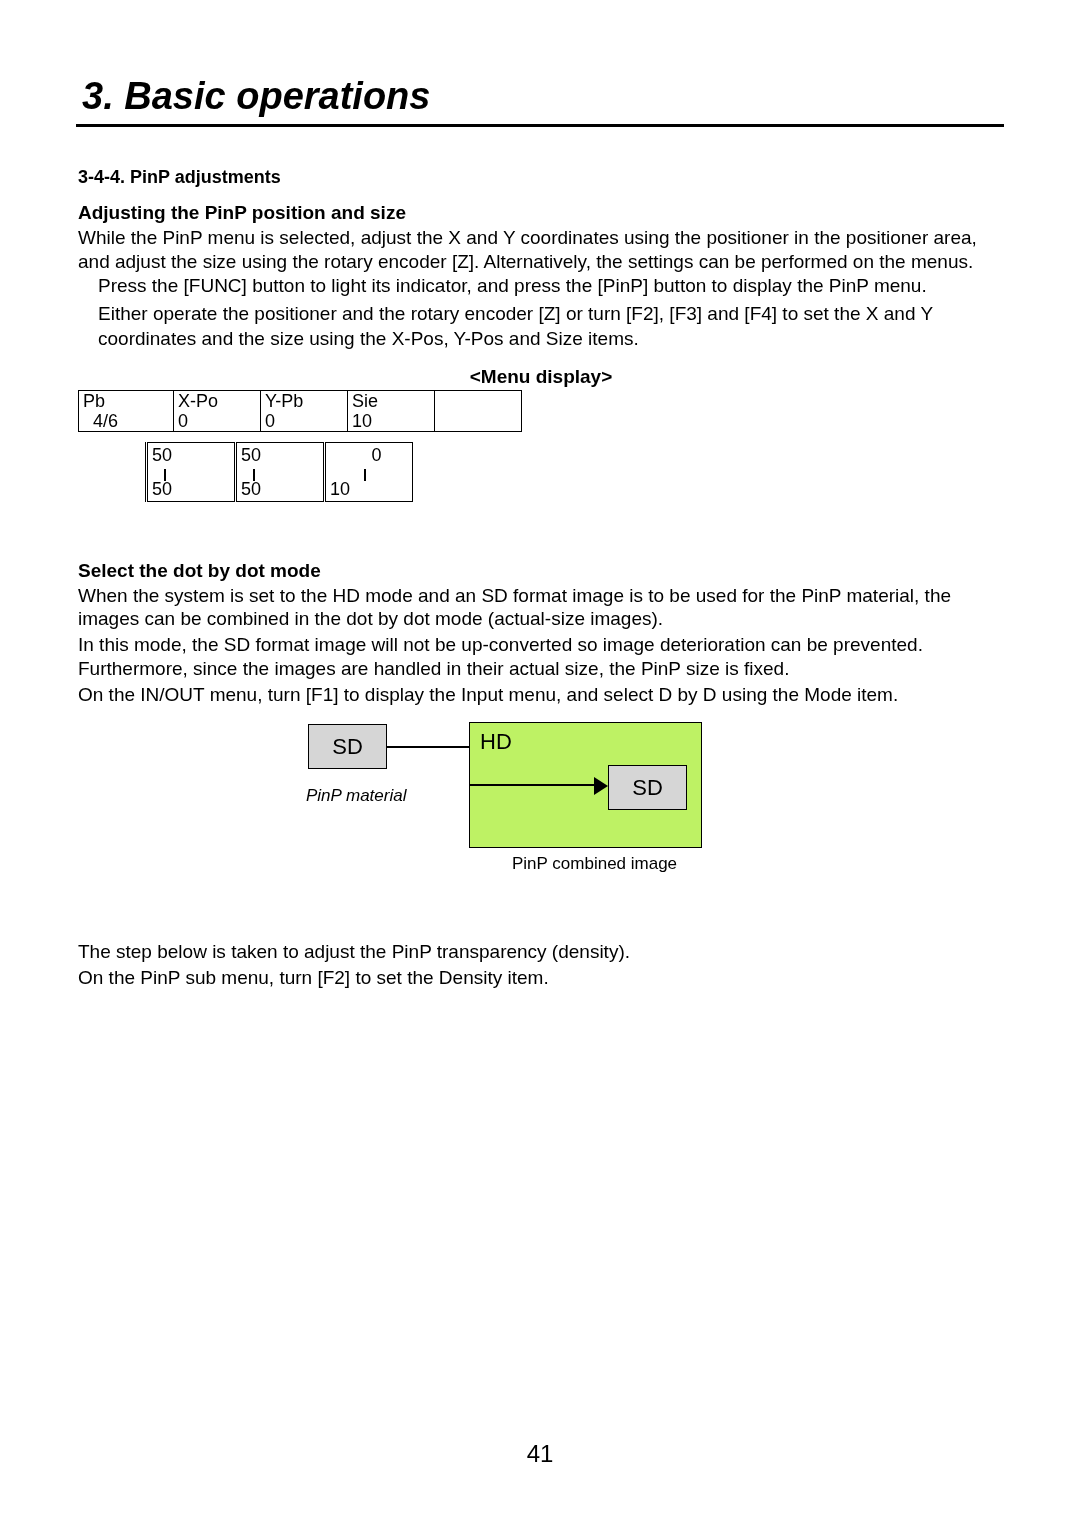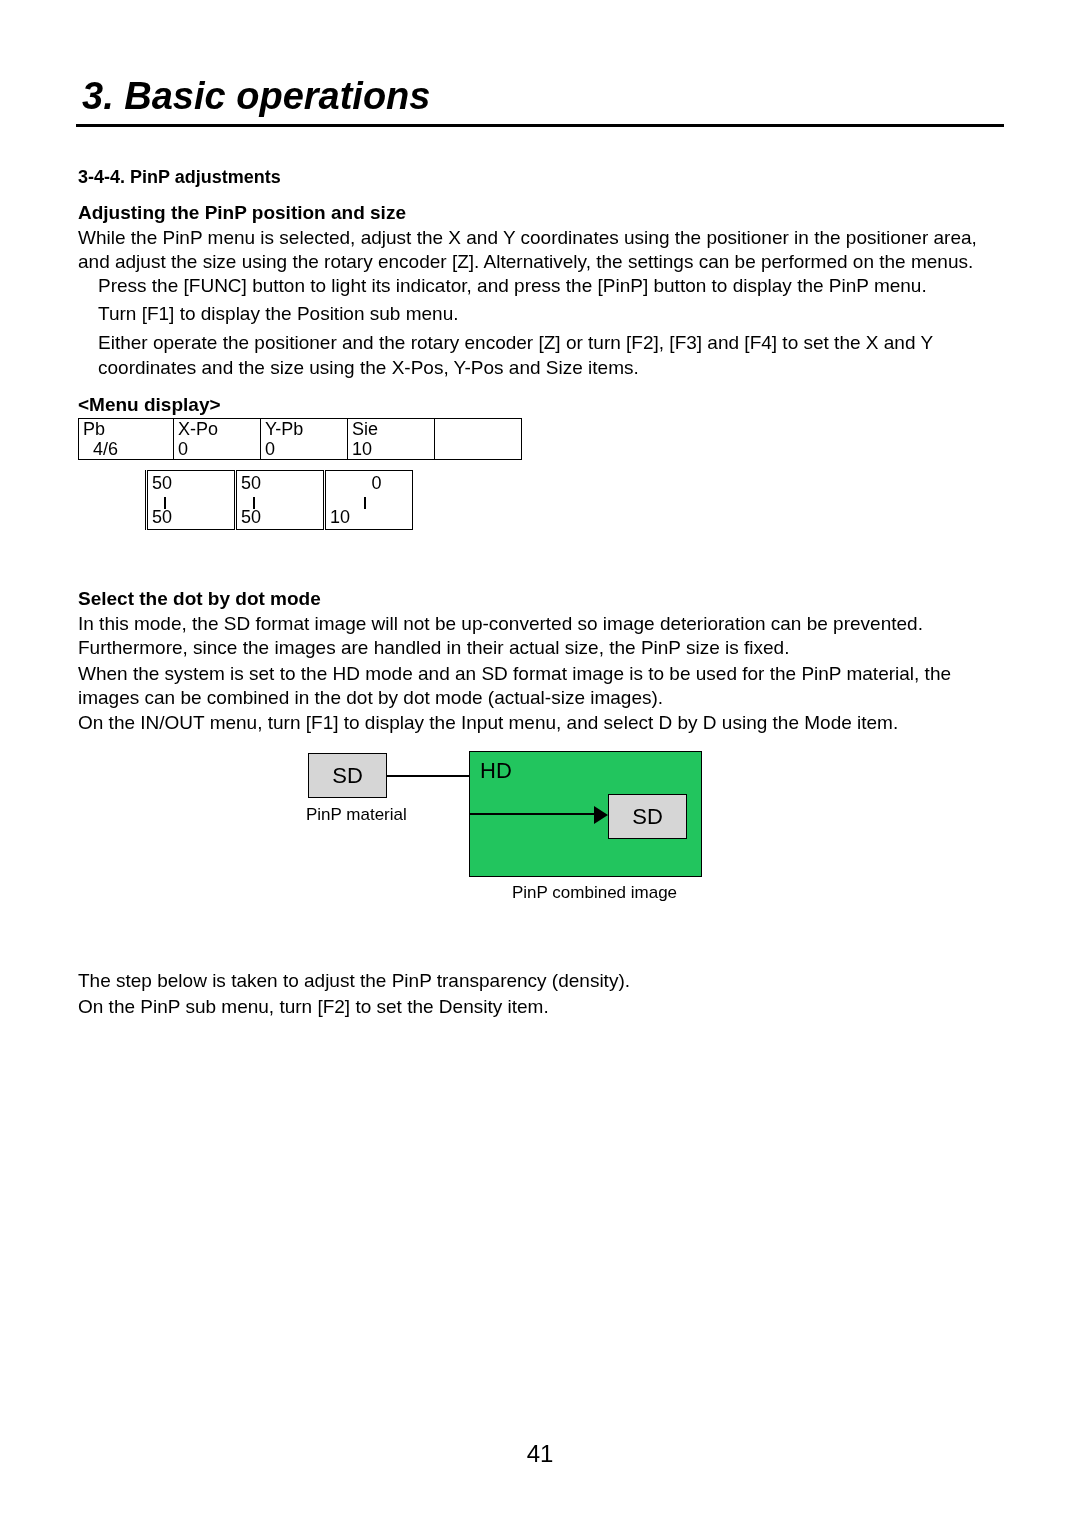--- a/index.html
+++ b/index.html
@@ -45,20 +45,21 @@
   .step-block .step {
     font-size: 19px;
     line-height: 1.3;
     margin-bottom: 4px;
   }
   .menu-label {
     font-weight: bold;
     font-size: 19px;
     margin-top: 14px;
     padding-left: 2px;
+    text-align: center;
   }
 
   
   .menu-tables {
     padding-left: 2px;
     margin-top: 2px;
   }
   .menu-tables table {
     border-collapse: collapse;
     padding-left: 28px;
@@ -131,21 +132,21 @@
     text-align: center;
     line-height: 43px;
   }
   .hd-box {
     position: absolute;
     left: 161px;
     top: 0;
     width: 231px;
     height: 124px;
     border: 1.5px solid #000;
-    background: #22c55e;
+    background: #bef264;
   }
   .hd-label {
     position: absolute;
     left: 10px;
     top: 6px;
     font-size: 22px;
   }
   .sd-inner {
     position: absolute;
     right: 14px;
@@ -179,22 +180,23 @@
     left: 286px;
     top: 55px;
     width: 0; height: 0;
     border-left: 14px solid #000;
     border-top: 9px solid transparent;
     border-bottom: 9px solid transparent;
   }
   .pinp-mat-label {
     position: absolute;
     left: -2px;
-    top: 54px;
+    top: 64px;
     font-size: 17px;
+    font-style: italic;
   }
   .pinp-comb-label {
     position: absolute;
     left: 204px;
     top: 132px;
     font-size: 17px;
   }
 
   .density-block {
     margin-top: 58px;
@@ -215,21 +217,20 @@
 <div class="page">
   <div class="chapter-title">3. Basic operations</div>
 
   <div class="section-title">3-4-4. PinP adjustments</div>
 
   <div class="subheading">Adjusting the PinP position and size</div>
   <div class="body-text">While the PinP menu is selected, adjust the X and Y coordinates using the positioner in the positioner area, and adjust the size using the rotary encoder [Z]. Alternatively, the settings can be performed on the menus.</div>
 
   <div class="step-block">
     <div class="step">Press the [FUNC] button to light its indicator, and press the [PinP] button to display the PinP menu.</div>
-    <div class="step">Turn [F1] to display the Position sub menu.</div>
     <div class="step">Either operate the positioner and the rotary encoder [Z] or turn [F2], [F3] and [F4] to set the X and Y coordinates and the size using the X-Pos, Y-Pos and Size items.</div>
   </div>
 
   <div class="menu-label">&lt;Menu display&gt;</div>
 
   <div class="menu-tables">
     <table class="t-top">
       <tbody>
           <tr>
         <td class="c1">
@@ -270,22 +271,22 @@
           <span class="top" style="text-align:center;">&nbsp;&nbsp;&nbsp;<span>0</span></span>
           <span class="div"><span class="ctick"></span></span>
           <span class="bot">10</span>
         </td>
       </tr>
     </tbody>
       </table>
   </div>
 
   <div class="subheading" style="margin-top:58px;">Select the dot by dot mode</div>
+  <div class="body-text">When the system is set to the HD mode and an SD format image is to be used for the PinP material, the images can be combined in the dot by dot mode (actual-size images).</div>
   <div class="body-text">In this mode, the SD format image will not be up-converted so image deterioration can be prevented. Furthermore, since the images are handled in their actual size, the PinP size is fixed.</div>
-  <div class="body-text">When the system is set to the HD mode and an SD format image is to be used for the PinP material, the images can be combined in the dot by dot mode (actual-size images).</div>
   <div class="body-text">On the IN/OUT menu, turn [F1] to display the Input menu, and select D by D using the Mode item.</div>
 
   <div class="dbd-diagram">
     <div class="sd-box">SD</div>
     <div class="connector-line"></div>
     <div class="hd-box">
       <div class="hd-label">HD</div>
       <div class="sd-inner">SD</div>
     </div>
     <div class="arrow-line"></div>

